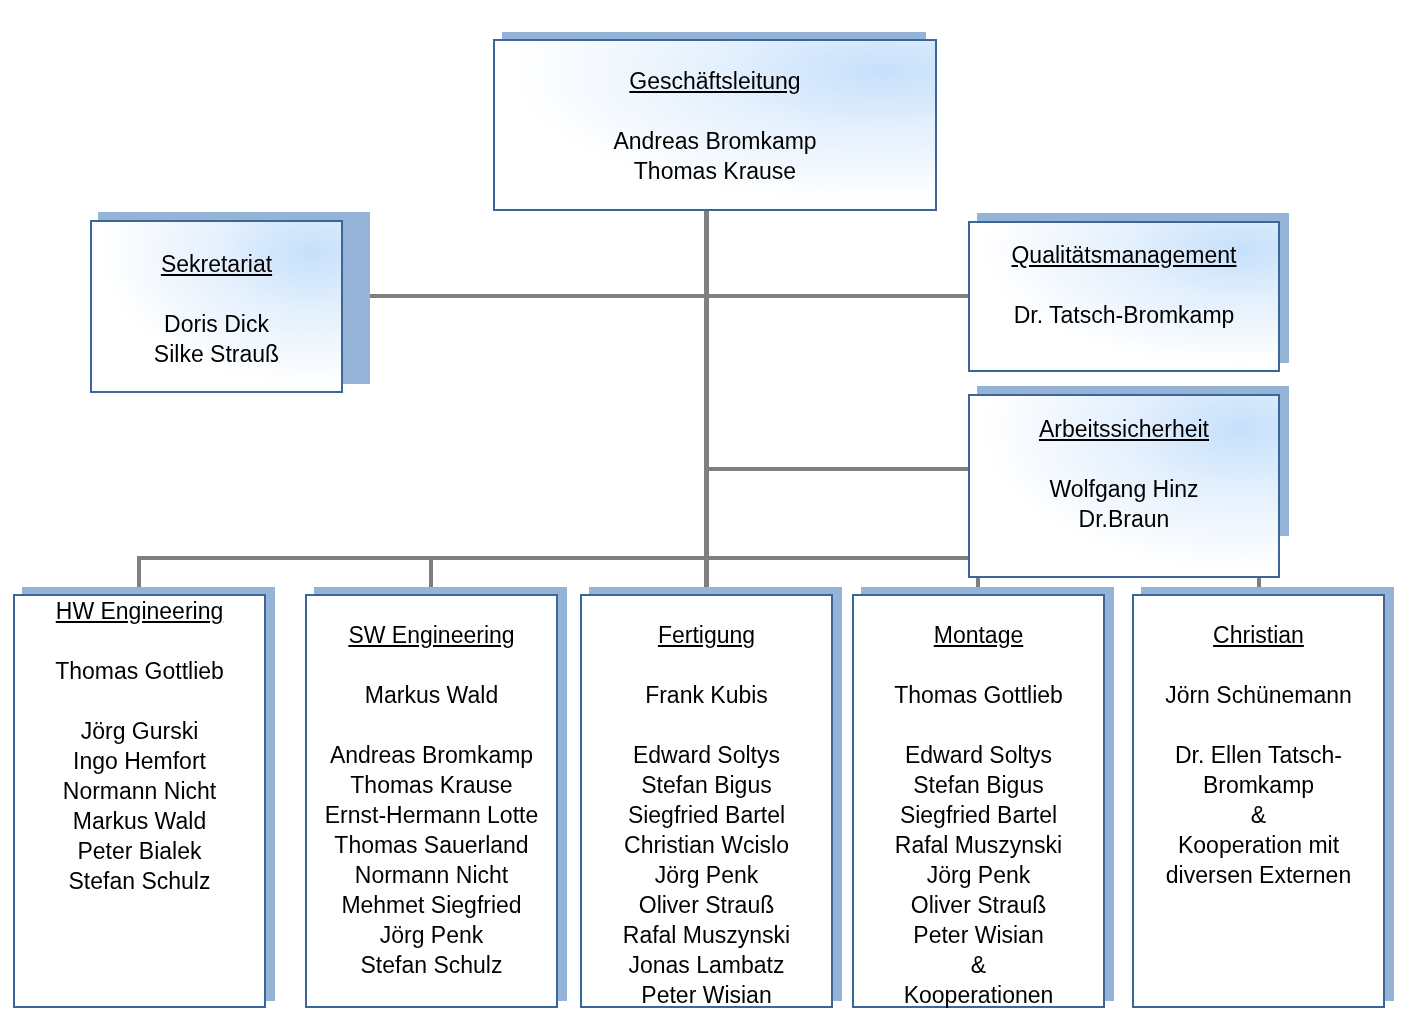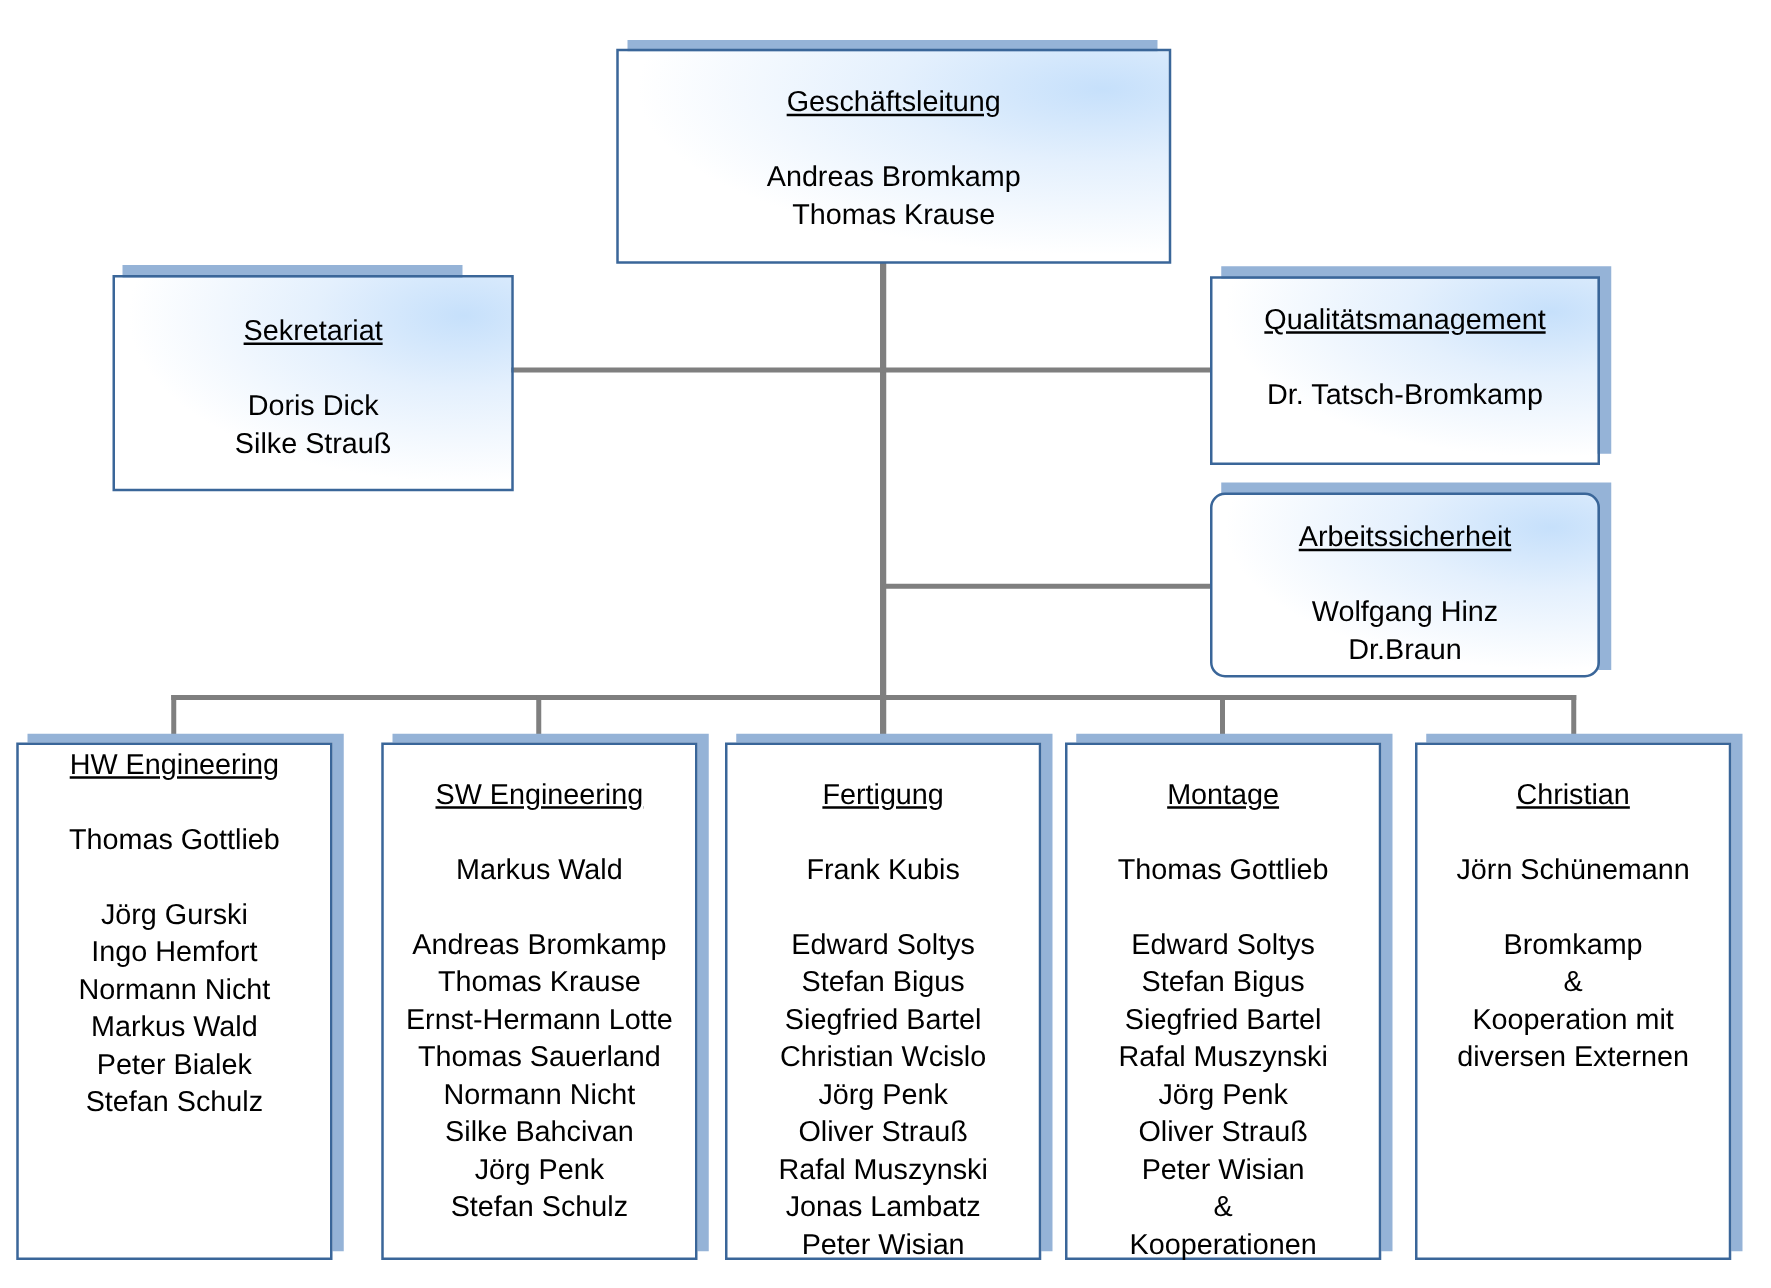--- a/index.html
+++ b/index.html
@@ -37,34 +37,34 @@
 <div class="shadow" style="left:861px; top:587px; width:253px; height:414px;"></div>
 <div class="shadow" style="left:1141px; top:587px; width:253px; height:414px;"></div>
 
 <div class="box" style="left:493px; top:39px; width:444px; height:172px; padding-top:25px;">
   <span class="title">Geschäftsleitung</span>
   <span class="gap"></span>
   <span class="name">Andreas Bromkamp</span>
   <span class="name">Thomas Krause</span>
 </div>
 
-<div class="box" style="left:90px; top:220px; width:321px; height:173px; padding-top:27px;">
+<div class="box" style="left:90px; top:220px; width:253px; height:173px; padding-top:27px;">
   <span class="title">Sekretariat</span>
   <span class="gap"></span>
   <span class="name">Doris Dick</span>
   <span class="name">Silke Strauß</span>
 </div>
 
 <div class="box" style="left:968px; top:221px; width:312px; height:151px; padding-top:17px;">
   <span class="title">Qualitätsmanagement</span>
   <span class="gap"></span>
   <span class="name">Dr. Tatsch-Bromkamp</span>
 </div>
 
-<div class="box" style="left:968px; top:394px; width:312px; height:148px; padding-top:18px;border-radius:12px;">
+<div class="box" style="left:968px; top:394px; width:312px; height:184px; padding-top:18px;">
   <span class="title">Arbeitssicherheit</span>
   <span class="gap"></span>
   <span class="name">Wolfgang Hinz</span>
   <span class="name">Dr.Braun</span>
 </div>
 
 <div class="box dept" style="left:13px; top:594px; width:253px; height:414px; ">
   <span class="title">HW Engineering</span>
   <span class="gap"></span>
   <span class="name">Thomas Gottlieb</span>
@@ -80,21 +80,21 @@
 <div class="box dept" style="left:305px; top:594px; width:253px; height:414px; padding-top:24px;">
   <span class="title">SW Engineering</span>
   <span class="gap"></span>
   <span class="name">Markus Wald</span>
   <span class="gap"></span>
   <span class="name">Andreas Bromkamp</span>
   <span class="name">Thomas Krause</span>
   <span class="name">Ernst-Hermann Lotte</span>
   <span class="name">Thomas Sauerland</span>
   <span class="name">Normann Nicht</span>
-  <span class="name">Silke Bahcivan</span>
+  <span class="name">Mehmet Siegfried</span>
   <span class="name">Jörg Penk</span>
   <span class="name">Stefan Schulz</span>
 </div>
 
 <div class="box dept" style="left:580px; top:594px; width:253px; height:414px; padding-top:24px;">
   <span class="title">Fertigung</span>
   <span class="gap"></span>
   <span class="name">Frank Kubis</span>
   <span class="gap"></span>
   <span class="name">Edward Soltys</span>
@@ -122,17 +122,18 @@
   <span class="name">Peter Wisian</span>
   <span class="name">&amp;</span>
   <span class="name">Kooperationen</span>
 </div>
 
 <div class="box dept" style="left:1132px; top:594px; width:253px; height:414px; padding-top:24px;">
   <span class="title">Christian</span>
   <span class="gap"></span>
   <span class="name">Jörn Schünemann</span>
   <span class="gap"></span>
+  <span class="name">Dr. Ellen Tatsch-</span>
   <span class="name">Bromkamp</span>
   <span class="name">&amp;</span>
   <span class="name">Kooperation mit</span>
   <span class="name">diversen Externen</span>
 </div>
 
 </body></html>

